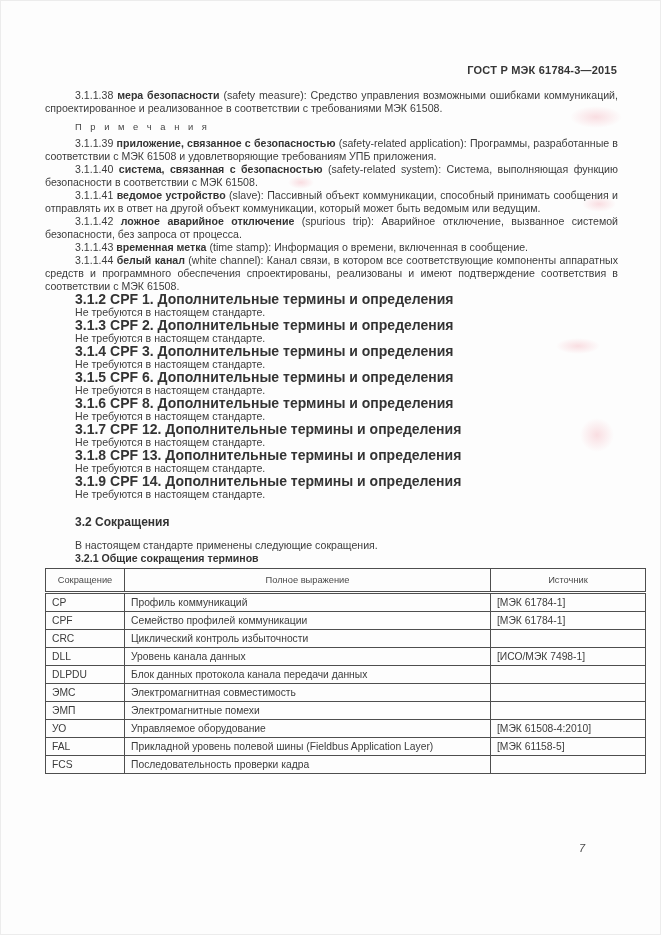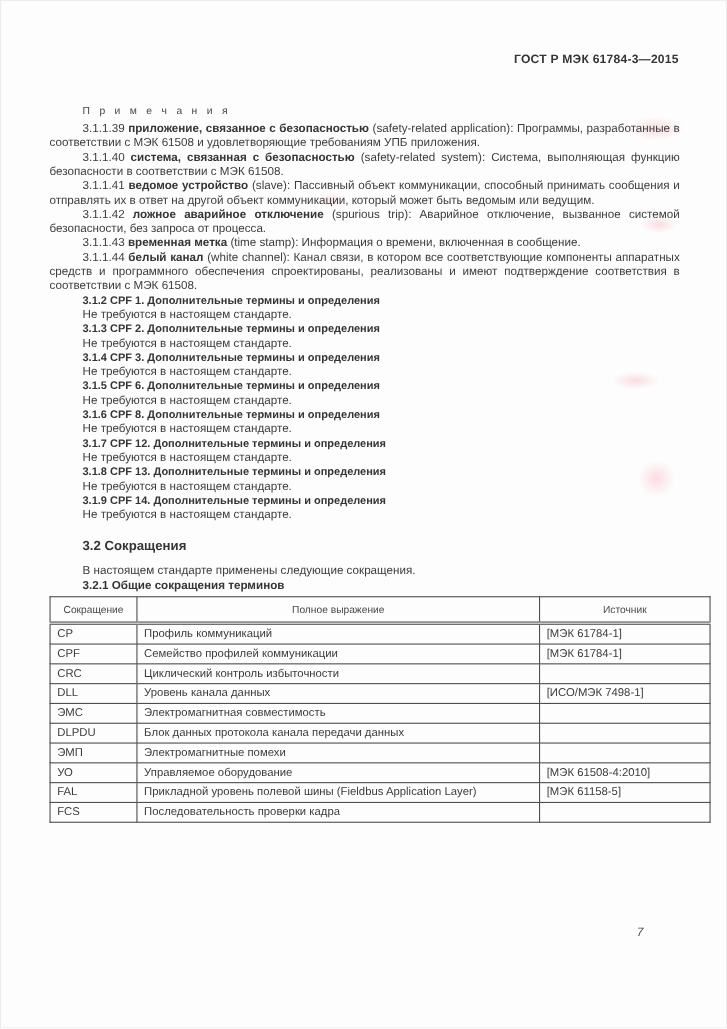--- a/index.html
+++ b/index.html
@@ -6,21 +6,21 @@
   .page{
     position:relative;
     width:661px;height:935px;
     background:#fdfdfd;
     font-family:"Liberation Sans", sans-serif;
     color:#3c3c3c;
     overflow:hidden;
     box-shadow:inset 0 0 0 1px #ececec;
   }
   .doc-header{
-    position:absolute;top:48px;right:44px;
+    position:absolute;top:64px;right:44px;
     font-size:11px;font-weight:bold;color:#353535;
     letter-spacing:.2px;
   }
   .content{
     position:absolute;top:89px;left:45px;width:573px;
   }
   .def{
     font-size:10.6px;line-height:13px;margin:0;
     text-align:justify;text-indent:30px;
   }
@@ -28,21 +28,21 @@
   .notes{margin:6px 0 4px;}
   .notes-label{
     font-size:9.4px;line-height:12px;margin:0;
     text-indent:30px;letter-spacing:3px;color:#474747;
   }
   .note-p{
     font-size:9.4px;line-height:11.5px;margin:0;
     text-align:justify;text-indent:30px;color:#424242;
   }
   .cpf-h{
-    font-size:10px;line-height:13px;margin:0;
+    font-size:14px;line-height:13px;margin:0;
     font-weight:bold;text-indent:30px;color:#343434;
   }
   .cpf-b{
     font-size:10.6px;line-height:13px;margin:0;
     text-indent:30px;
   }
   .section-heading{
     font-size:12px;line-height:13px;font-weight:bold;
     margin:15px 0 10px;text-indent:30px;color:#343434;
   }
@@ -92,20 +92,25 @@
   <div class="blob" style="left:570px;top:106px;width:52px;height:22px;"></div>
   <div class="blob" style="left:288px;top:176px;width:26px;height:13px;"></div>
   <div class="blob" style="left:582px;top:196px;width:34px;height:16px;"></div>
   <div class="blob" style="left:556px;top:338px;width:44px;height:16px;"></div>
   <div class="blob" style="left:580px;top:418px;width:34px;height:34px;"></div>
 
   <div class="doc-header">ГОСТ Р МЭК 61784-3—2015</div>
 
   <div class="content">
 
+    <p class="def">
+      <span>3.1.1.38</span>
+      <b>мера безопасности</b>
+      <span>(safety measure): Средство управления возможными ошибками коммуникаций, спроектированное и реализованное в соответствии с требованиями МЭК 61508.</span>
+    </p>
 
     <div class="notes">
       <p class="notes-label">П р и м е ч а н и я</p>
     </div>
 
     <div>
 
     <p class="def">
         <span>3.1.1.39</span>
         <b>приложение, связанное с безопасностью</b>
@@ -202,27 +207,27 @@
           <td class="c1">CRC</td>
           <td class="c2">Циклический контроль избыточности</td>
           <td class="c3"></td>
         </tr>
           <tr>
           <td class="c1">DLL</td>
           <td class="c2">Уровень канала данных</td>
           <td class="c3">[ИСО/МЭК 7498-1]</td>
         </tr>
           <tr>
+          <td class="c1">DLPDU</td>
+          <td class="c2">Блок данных протокола канала передачи данных</td>
+          <td class="c3"></td>
+        </tr>
+          <tr>
           <td class="c1">ЭМС</td>
           <td class="c2">Электромагнитная совместимость</td>
-          <td class="c3"></td>
-        </tr>
-          <tr>
-          <td class="c1">DLPDU</td>
-          <td class="c2">Блок данных протокола канала передачи данных</td>
           <td class="c3"></td>
         </tr>
           <tr>
           <td class="c1">ЭМП</td>
           <td class="c2">Электромагнитные помехи</td>
           <td class="c3"></td>
         </tr>
           <tr>
           <td class="c1">УО</td>
           <td class="c2">Управляемое оборудование</td>

